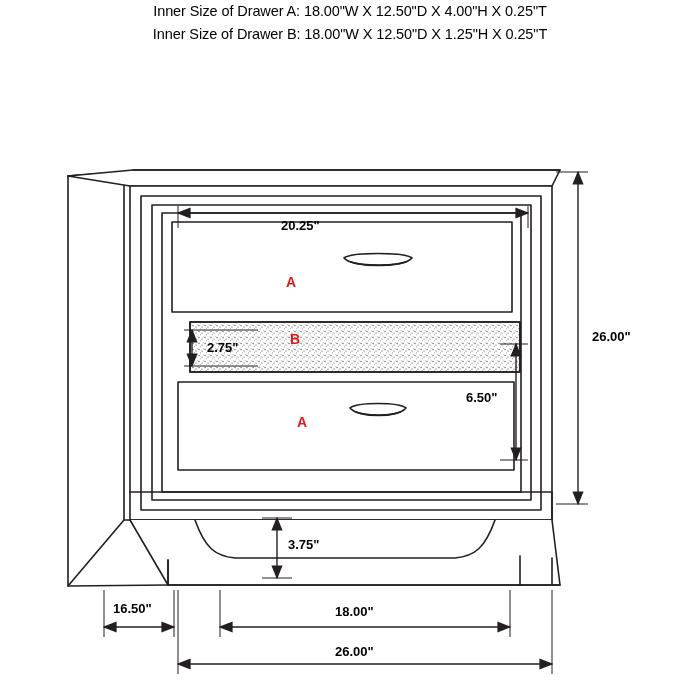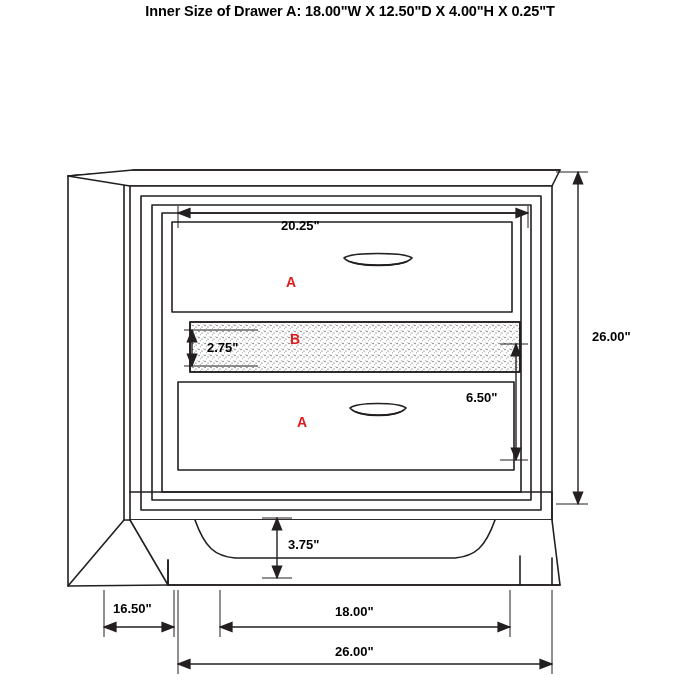--- a/index.html
+++ b/index.html
@@ -22,21 +22,21 @@
   }
   .hdr {
     position: absolute;
     left: 0;
     top: 0;
     width: 700px;
     text-align: center;
   }
   .hdr-line {
     font-size: 14.5px;
-    font-weight: bold;
+    font-weight: normal;
     line-height: 23px;
     letter-spacing: -0.1px;
     white-space: nowrap;
   }
   svg.diagram {
     position: absolute;
     left: 0;
     top: 0;
   }
   .dim-label {
@@ -54,20 +54,21 @@
     white-space: nowrap;
   }
 </style>
 </head>
 <body>
 
 <div id="stage">
 
   <div class="hdr">
     <div class="hdr-line" style="top:0">Inner Size of Drawer A: 18.00"W X 12.50"D X 4.00"H X 0.25"T</div>
+    <div class="hdr-line">Inner Size of Drawer B: 18.00"W X 12.50"D X 1.25"H X 0.25"T</div>
   </div>
 
   <svg class="diagram" width="700" height="700" viewBox="0 0 700 700">
     <defs>
       <marker id="arrEnd" markerWidth="10" markerHeight="8" refX="9" refY="4" orient="auto">
         <path d="M0,0 L10,4 L0,8 z" fill="#231f20"></path>
       </marker>
       <marker id="arrStart" markerWidth="10" markerHeight="8" refX="1" refY="4" orient="auto">
         <path d="M10,0 L0,4 L10,8 z" fill="#231f20"></path>
       </marker>

